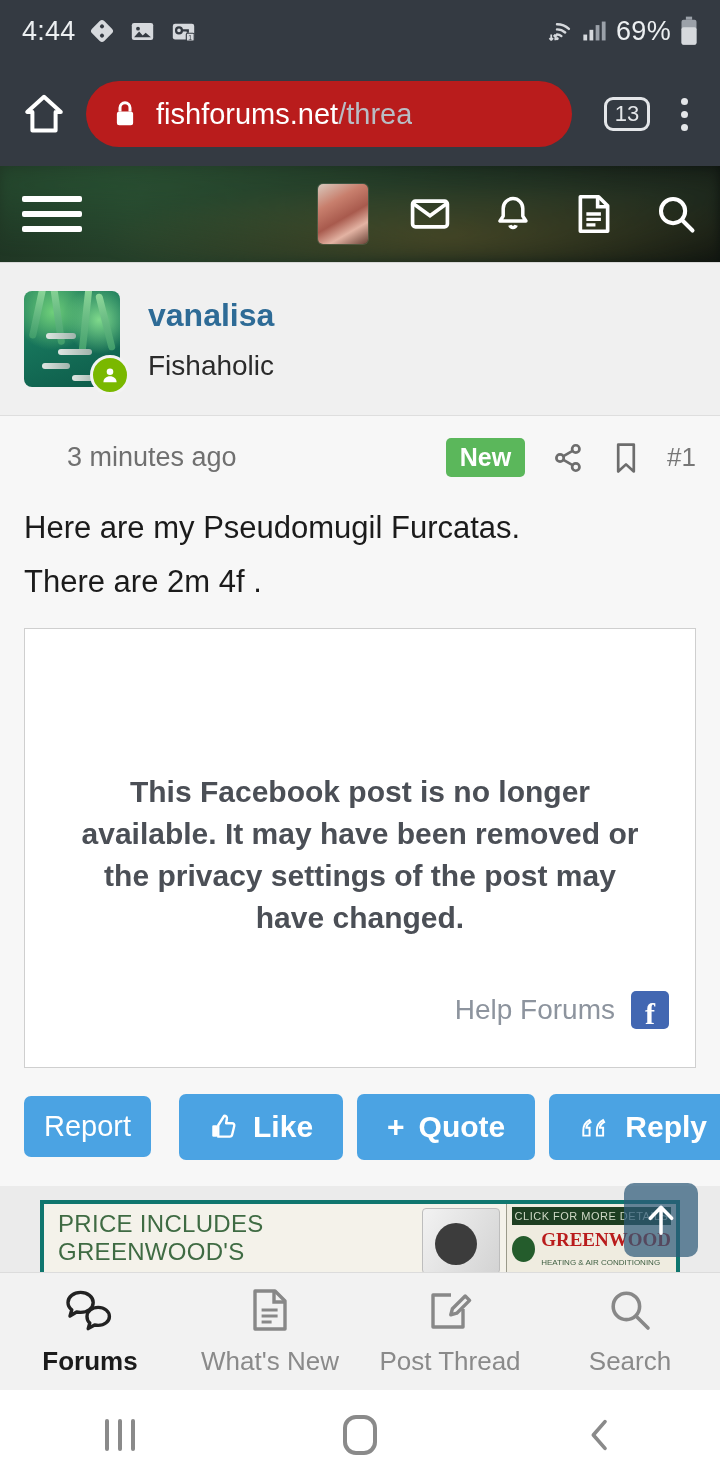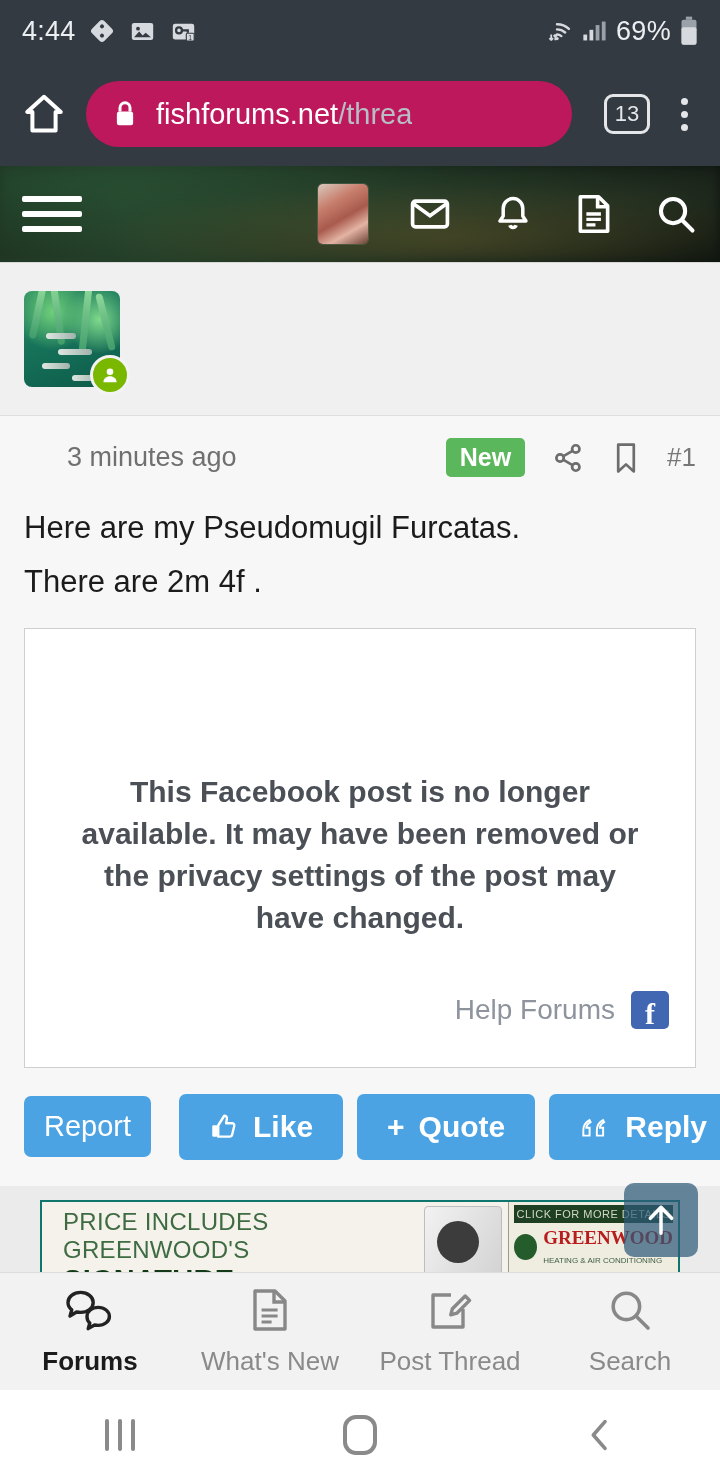--- a/index.html
+++ b/index.html
@@ -23,29 +23,29 @@
   .sb-pct { font-size: 27px; color: #eceff1; letter-spacing: .3px; }
   .ic { display: inline-block; line-height: 0; }
 
   
   .chrome {
     height: 104px; background: #343a42;
     display: flex; align-items: center; padding: 0 18px; gap: 16px;
   }
   .home-btn { width: 52px; display: flex; align-items: center; justify-content: center; }
   .urlbar {
-    flex: 1; height: 66px; background: #be185d; border-radius: 33px;
+    flex: 1; height: 66px; background: #b91c1c; border-radius: 33px;
     display: flex; align-items: center; padding: 0 26px; gap: 18px; overflow: hidden;
   }
   .url-text {
     font-size: 29px; color: #ffffff; white-space: nowrap; overflow: hidden;
   }
   .url-text .path { color: #b9bdc4; }
   .tabs-btn {
-    width: 46px; height: 40px; border: 3px solid #e4e6e9; border-radius: 9px;
+    width: 46px; height: 34px; border: 3px solid #e4e6e9; border-radius: 9px;
     display: flex; align-items: center; justify-content: center;
     font-size: 22px; color: #e4e6e9; font-weight: 500; margin-left: 16px;
   }
   .kebab { width: 36px; display: flex; flex-direction: column; align-items: center; gap: 6px; }
   .kebab i { width: 7px; height: 7px; border-radius: 50%; background: #e4e6e9; display: block; }
 
   
   .forumnav {
     height: 96px; position: relative; overflow: hidden;
     background:
@@ -152,21 +152,21 @@
     display: flex; align-items: center; gap: 14px;
     font-family: "Liberation Sans", sans-serif;
   }
   .btn.report { font-weight: 400; font-size: 29px; padding: 14px 20px; }
   .actions .gap { flex: 1; }
 
   
   .ad-area { background: #ebebeb; padding: 14px 0 0; height: 96px; overflow: hidden; }
   .ad {
     margin: 0 40px; height: 82px; background: #f4f2ea;
-    border: 2px solid #0f766e; display: flex; overflow: hidden; padding-left: 7px;
+    border: 4px solid #0f766e; display: flex; overflow: hidden;
   }
   .ad-left { flex: 1; padding: 6px 0 0 14px; }
   .ad-l1 { font-size: 24px; color: #3f6b43; font-family: "Liberation Sans", sans-serif; letter-spacing: .3px; }
   .ad-l2 { font-size: 29px; color: #123a18; font-weight: 700; letter-spacing: .3px; }
   .ad-unit {
     width: 78px; margin: 4px 6px; border-radius: 4px;
     background: linear-gradient(120deg,#f2f2f2,#d3d3d3);
     border: 1px solid #bdbdbd; position: relative;
   }
   .ad-unit::before {
@@ -359,20 +359,24 @@
             <span class="fish" style="left:34px;top:58px;width:34px;"></span>
             <span class="fish" style="left:18px;top:72px;width:28px;"></span>
             <span class="fish" style="left:48px;top:84px;width:26px;"></span>
           </div>
           <div class="online-badge">
             <svg width="22" height="22" viewBox="0 0 24 24">
               <circle cx="12" cy="8.4" r="3.6" fill="#fff"></circle>
               <path d="M4.8 20c0-4 3.2-6.6 7.2-6.6s7.2 2.6 7.2 6.6z" fill="#fff"></path>
             </svg>
           </div>
+        </div>
+        <div class="poster-meta">
+          <span class="username">vanalisa</span>
+          <span class="usertitle">Fishaholic</span>
         </div>
       </div>
 
       <div class="post-meta">
         <span class="timestamp">3 minutes ago</span>
         <div class="meta-right">
           <span class="new-badge">New</span>
           <span class="ic">
             <svg width="34" height="34" viewBox="0 0 24 24">
               <circle cx="17.5" cy="5.6" r="2.6" fill="none" stroke="#6d6d6d" stroke-width="1.9"></circle>

